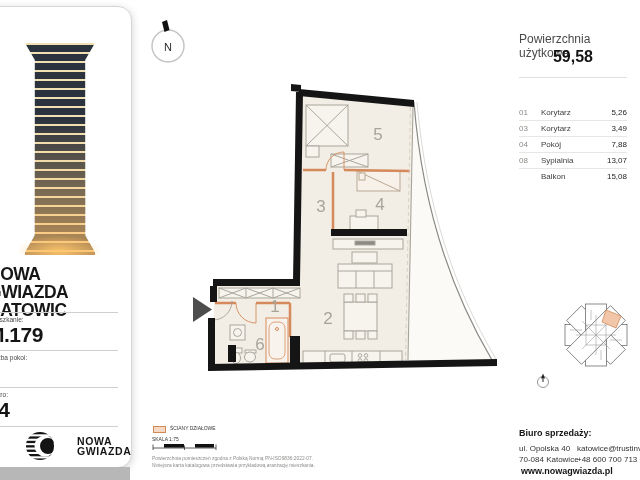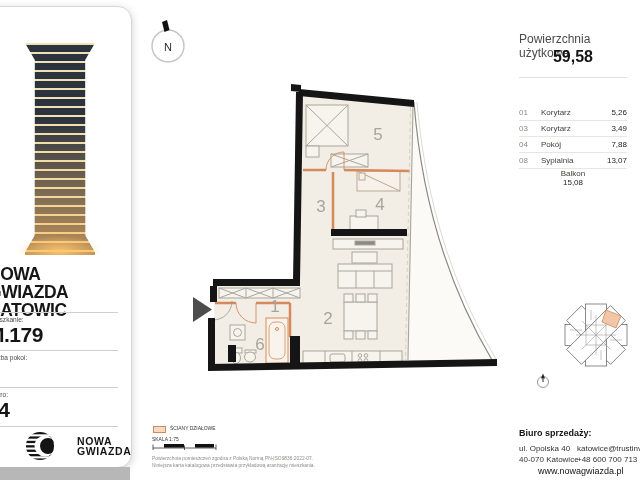--- a/index.html
+++ b/index.html
@@ -38,34 +38,34 @@
 
   
   .compass{position:absolute;left:146px;top:18px;width:46px;height:48px;}
 
   
   .r-lab{position:absolute;left:519px;top:32px;width:108px;font-size:12px;color:#4a4a4a;}
   .r-total{position:absolute;left:519px;top:48px;width:108px;text-align:center;font-size:16px;font-weight:bold;color:#141414;}
   .r-sep{position:absolute;left:519px;top:77px;width:108px;border-top:1px solid #e0e0de;}
   .rtable{position:absolute;left:519px;top:81px;width:108px;margin-top:24px;}
   .rrow{display:flex;align-items:center;height:15px;border-bottom:1px solid #e6e6e3;font-size:8px;}
-  .rrow:last-child{border-bottom:none;flex-direction:column;}
+  .rrow:last-child{border-bottom:none;}
   .rno{width:22px;color:#8a8a86;}
   .rnm{flex:1;color:#3c3c3a;}
   .rar{color:#242422;}
 
   .keyplan{position:absolute;left:548px;top:292px;}
   .minicompass{position:absolute;left:535px;top:372px;}
 
   .contact-h{position:absolute;left:519px;top:428px;font-size:9px;font-weight:bold;color:#141414;}
   .contact-a1{position:absolute;left:519px;top:444px;font-size:8px;color:#333;}
   .contact-a2{position:absolute;left:519px;top:455px;font-size:8px;color:#333;}
   .contact-e{position:absolute;left:577px;top:444px;font-size:8px;color:#333;white-space:nowrap;}
   .contact-p{position:absolute;left:577px;top:455px;font-size:8px;color:#333;white-space:nowrap;}
-  .contact-w{position:absolute;left:538px;top:466px;font-size:9px;font-weight:normal;color:#141414;}
+  .contact-w{position:absolute;left:521px;top:466px;font-size:9px;font-weight:bold;color:#141414;}
 
   
   .lg-swatch{position:absolute;left:153px;top:426px;width:11px;height:5px;background:#f6d9c2;border:1px solid #cf8a5a;}
   .tiny{font-size:9px;color:#333;transform:scale(.55);transform-origin:0 0;white-space:nowrap;}
   .lg-lab{position:absolute;left:170px;top:426px;}
   .lg-skala{position:absolute;left:152px;top:437px;}
   .fine{font-size:9px;color:#8c8c89;transform:scale(.54);transform-origin:0 0;white-space:nowrap;}
   .fine1{position:absolute;left:152px;top:456px;}
   .fine2{position:absolute;left:152px;top:463px;}
   .scalebar{position:absolute;left:152px;top:442px;}
@@ -282,21 +282,21 @@
   <polygon points="58,18 73,24 68,36 54,30" fill="#f2c7a9" stroke="#cf8a5a" stroke-width="0.8"></polygon>
 </svg>
 <svg class="minicompass" width="16" height="17" viewBox="0 0 16 17">
   <circle cx="8" cy="10" r="5.5" fill="none" stroke="#8a8a8a" stroke-width="0.9"></circle>
   <polygon points="8,1.5 10,6.5 6,6.5" fill="#222"></polygon>
     <path d="M8,6.5 L8,10" stroke="#222" stroke-width="1"></path>
 </svg>
 
 <div class="contact-h">Biuro sprzedaży:</div>
 <div class="contact-a1">ul. Opolska 40</div>
-<div class="contact-a2">40-070 Katowice</div>
+<div class="contact-a2">70-084 Katowice</div>
 <div class="contact-e">katowice@trustinvest</div>
 <div class="contact-p">+48 600 700 713</div>
 <div class="contact-w">www.nowagwiazda.pl</div>
 
 <div class="lg-swatch"></div>
 <div class="lg-lab tiny">ŚCIANY DZIAŁOWE</div>
 <div class="lg-skala tiny">SKALA 1:75</div>
 <svg class="scalebar" width="66" height="8" viewBox="0 0 66 8">
   <path d="M1,6 L64,6 M1,2.5 L1,8 M32.5,3.5 L32.5,8 M64,2.5 L64,8" stroke="#333" stroke-width="0.8" fill="none"></path>
   <rect x="12" y="2" width="20" height="3.6" fill="#111"></rect>

